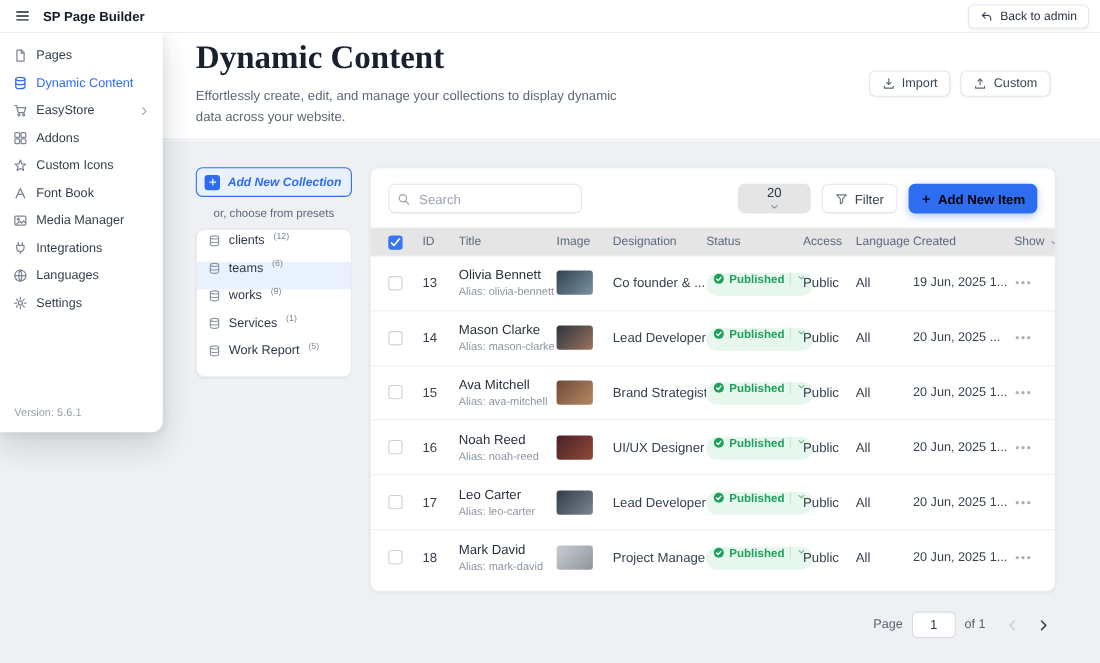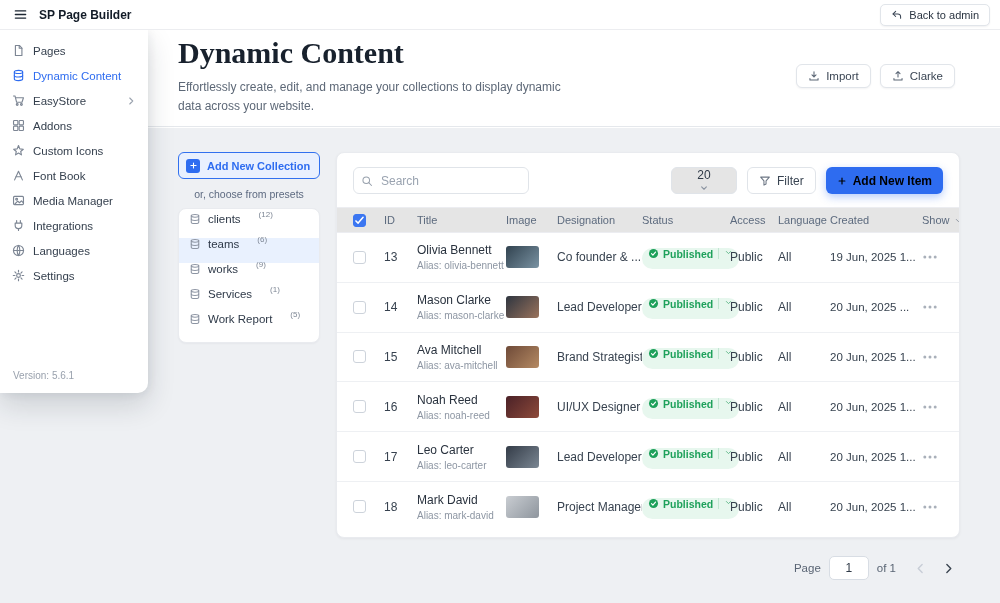--- a/index.html
+++ b/index.html
@@ -35,27 +35,27 @@
   .sb-version { position:absolute; left:13px; bottom:12px; font-size:10px; color:#99a1ad; }
 
   
   .content { position:absolute; top:128px; left:0; right:0; bottom:0; background:#eef0f3; }
 
   
   .collections { position:absolute; left:178px; top:24px; width:142px; }
   .add-col-btn { width:100%; height:27px; display:flex; align-items:center; gap:7px; padding:0 7px; background:#e9f0fe; border:1px solid #3170ef; border-radius:6px; }
   .plus-sq { width:14px; height:14px; background:#2e6cf0; border-radius:3px; color:#fff; display:flex; align-items:center; justify-content:center; flex:none; }
   .plus-sq .icon { width:9px; height:9px; }
-  .add-col-btn .lbl { font-size:11px; font-weight:700; color:#2e6cf0; white-space:nowrap; }
+  .add-col-btn .lbl { font-size:11px; font-weight:700; color:#2e6cf0; white-space:nowrap;font-style:italic; }
   .presets { margin:9px 0 8px; text-align:center; font-size:10.5px; color:#5d6a80; cursor:pointer; }
   .collections-card { background:#fff; border:1px solid #e9ebef; border-radius:8px; padding:4px 0; box-shadow:0 1px 2px rgba(16,24,40,.04); }
   .col-item { height:25px; display:flex; align-items:flex-start; gap:7px; padding:0 10px; font-size:11.5px; color:#2e3948; cursor:pointer; }
   .col-item .icon { width:12px; height:12px; color:#8d95a3; }
   .col-item.active { background:#e9f1fe; }
-  .col-item .cnt { font-size:8px; color:#7e8795; vertical-align:super; position:relative; top:-3px; margin-left:11px; }
+  .col-item .cnt { font-size:8px; color:#7e8795; vertical-align:super; position:relative; top:-3px; margin-left:1px; }
 
   
   .table-card { position:absolute; left:336px; top:24px; width:624px; height:386px; background:#fff; border:1px solid #e9ebef; border-radius:8px; box-shadow:0 1px 3px rgba(16,24,40,.05); overflow:hidden; }
   .toolbar { display:flex; align-items:center; padding:14px 16px 13px; }
   .search-wrap { position:relative; }
   .search-wrap .icon { position:absolute; left:8px; top:50%; transform:translateY(-50%); width:12px; height:12px; color:#98a1ad; }
   .search-input { width:176px; height:27px; border:1px solid #e0e4e9; border-radius:6px; padding:0 8px 0 27px; font-size:12px; color:#2f3a47; outline:none; font-family:inherit; }
   .search-input::placeholder { color:#9aa3b0; }
   .toolbar-right { margin-left:auto; display:flex; align-items:center; gap:10px; }
   .select { width:66px; height:27px; border:1px solid #e0e4e9; border-radius:6px; display:flex; align-items:center; justify-content:space-between; padding:0 8px; font-size:12px; color:#2f3a47; background:#e5e5e5; cursor:pointer;flex-direction:column; }
@@ -136,21 +136,21 @@
         </span>
       <span>Import</span>
     </button>
     <button class="hdr-btn">
       <span class="icon">
           <svg viewBox="0 0 16 16" fill="none" stroke="currentColor" stroke-width="1.4" stroke-linecap="round" stroke-linejoin="round" style="width:100%;height:100%;display:block">
             <path d="M8 9.2v-7M5.3 4.9L8 2.2l2.7 2.7"></path>
             <path d="M2.6 11.2v2.2h10.8v-2.2"></path>
           </svg>
         </span>
-      <span>Clarke</span>
+      <span>Custom</span>
     </button>
   </div>
 </div>
 
 <div class="content">
 
   <div class="collections">
     <button class="add-col-btn">
       <span class="plus-sq">
           <span class="icon">

